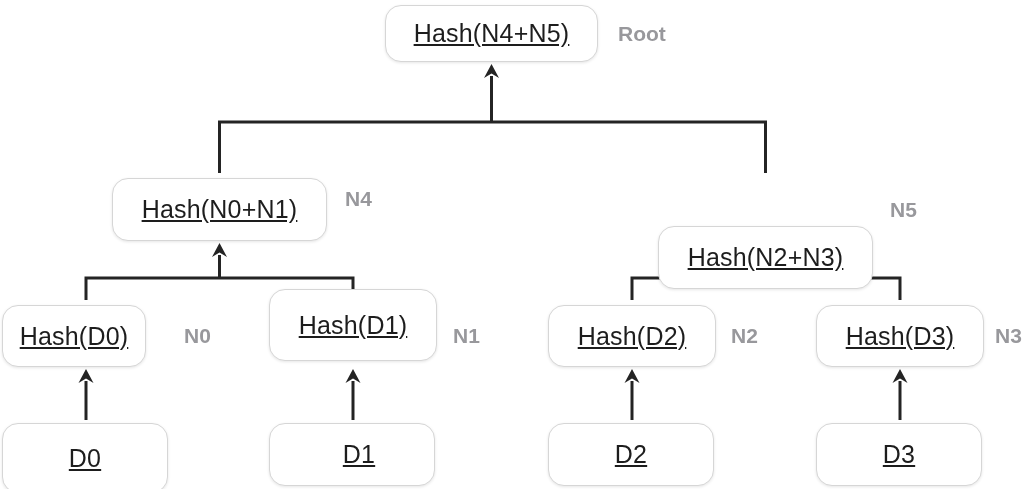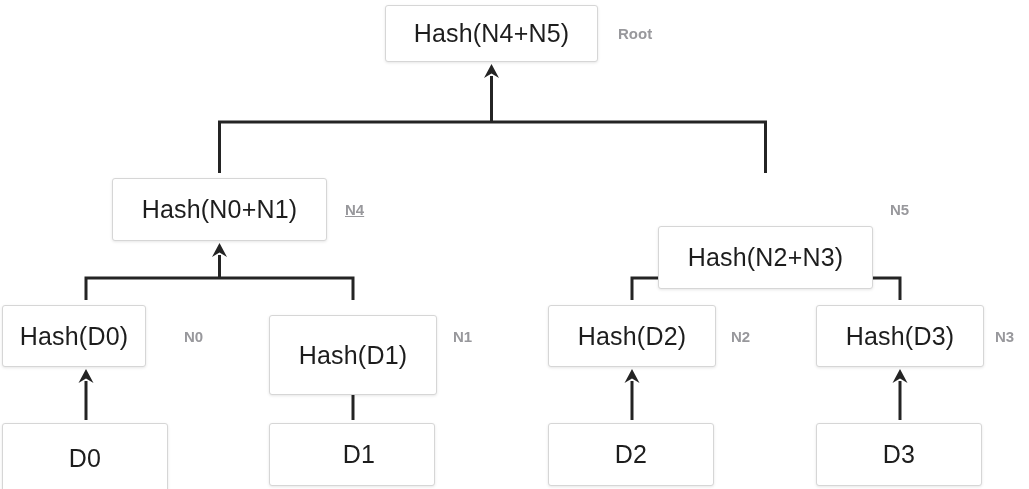--- a/index.html
+++ b/index.html
@@ -33,52 +33,53 @@
     stroke-linejoin: miter;
   }
   .connector-layer polygon {
     fill: var(--line);
   }
   .node {
     position: absolute;
     z-index: 1;
     background: var(--node-fill);
     border: 1.5px solid var(--node-border);
-    border-radius: 3px;
+    border-radius: 16px;
     box-shadow: 0 1px 3px rgba(0,0,0,0.10);
     display: flex;
     align-items: center;
     justify-content: center;
     color: var(--node-text);
     font-size: 25px;
     letter-spacing: 0.2px;
+    text-decoration: underline;
   }
   .tag {
     position: absolute;
     z-index: 1;
     color: var(--label-text);
-    font-size: 15px;
+    font-size: 21px;
     font-weight: 700;
     display: flex;
     align-items: center;
   }
   
   .root-node { left: 385px; top: 5px;   width: 213px; height: 57px; }
   .n4-node   { left: 112px; top: 178px; width: 215px; height: 63px; }
   .n5-node   { left: 658px; top: 178px; width: 215px; height: 63px; margin-top: 48px; }
   .n0-node   { left: 2px;   top: 305px; width: 144px; height: 62px; }
-  .n1-node   { left: 269px; top: 315px; width: 168px; height: 80px; }
+  .n1-node   { left: 269px; top: 289px; width: 168px; height: 72px; }
   .n2-node   { left: 548px; top: 305px; width: 168px; height: 62px; }
   .n3-node   { left: 816px; top: 305px; width: 168px; height: 62px; }
   .d0-node   { left: 2px;   top: 423px; width: 166px; height: 70px; }
   .d1-node   { left: 269px; top: 423px; width: 166px; height: 63px; padding-left: 14px; }
   .d2-node   { left: 548px; top: 423px; width: 166px; height: 63px; }
   .d3-node   { left: 816px; top: 423px; width: 166px; height: 63px; }
   .root-tag { left: 618px; top: 5px;   height: 57px; }
-  .n4-tag   { left: 345px; top: 178px; height: 63px; text-decoration: underline; }
+  .n4-tag   { left: 345px; top: 167px; height: 63px; }
   .n5-tag   { left: 890px; top: 178px; height: 63px; }
   .n0-tag   { left: 184px; top: 305px; height: 62px; }
   .n1-tag   { left: 453px; top: 305px; height: 62px; }
   .n2-tag   { left: 731px; top: 305px; height: 62px; }
   .n3-tag   { left: 995px; top: 305px; height: 62px; }
 </style>
 </head>
 <body>
 
 <div class="canvas">

